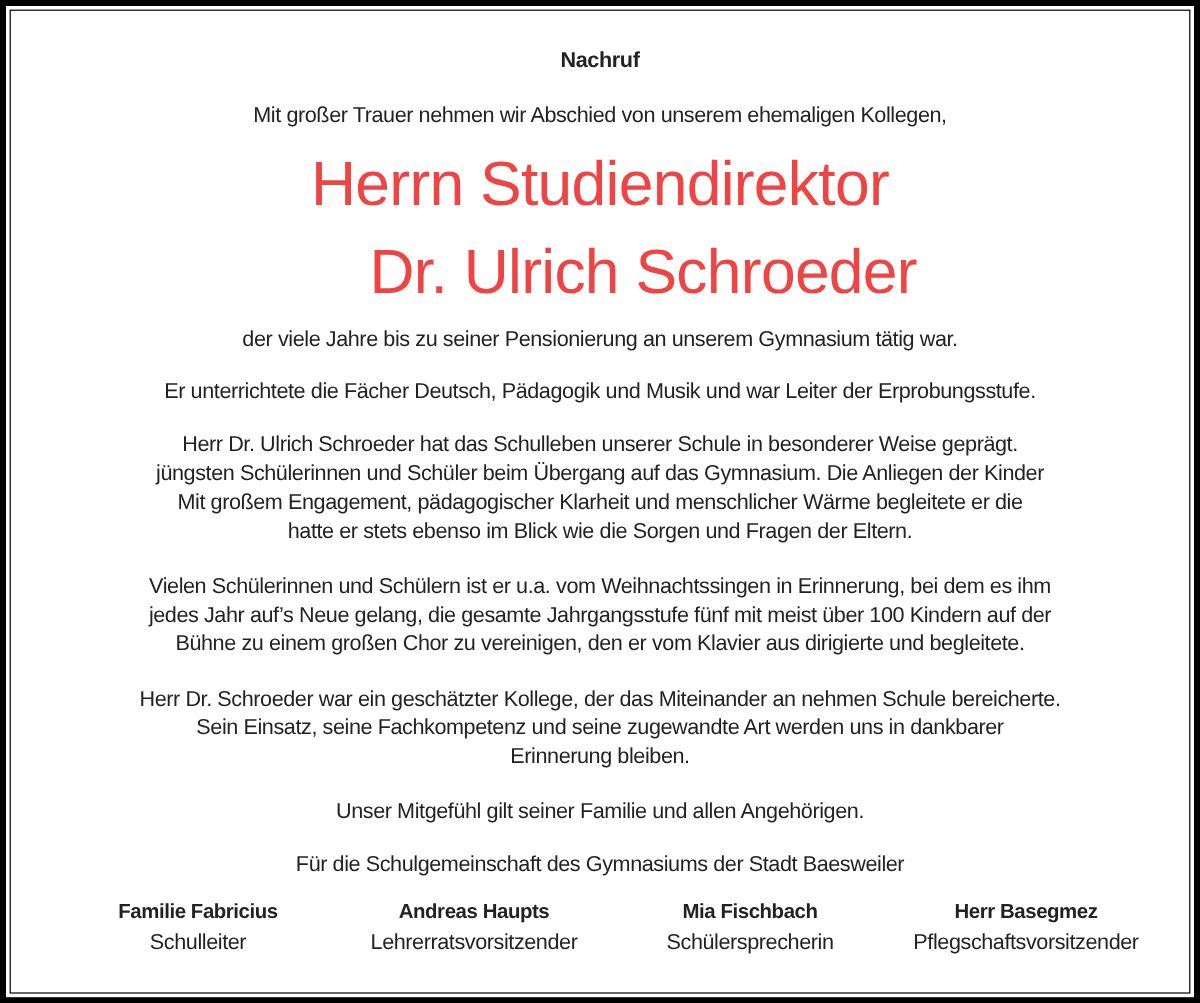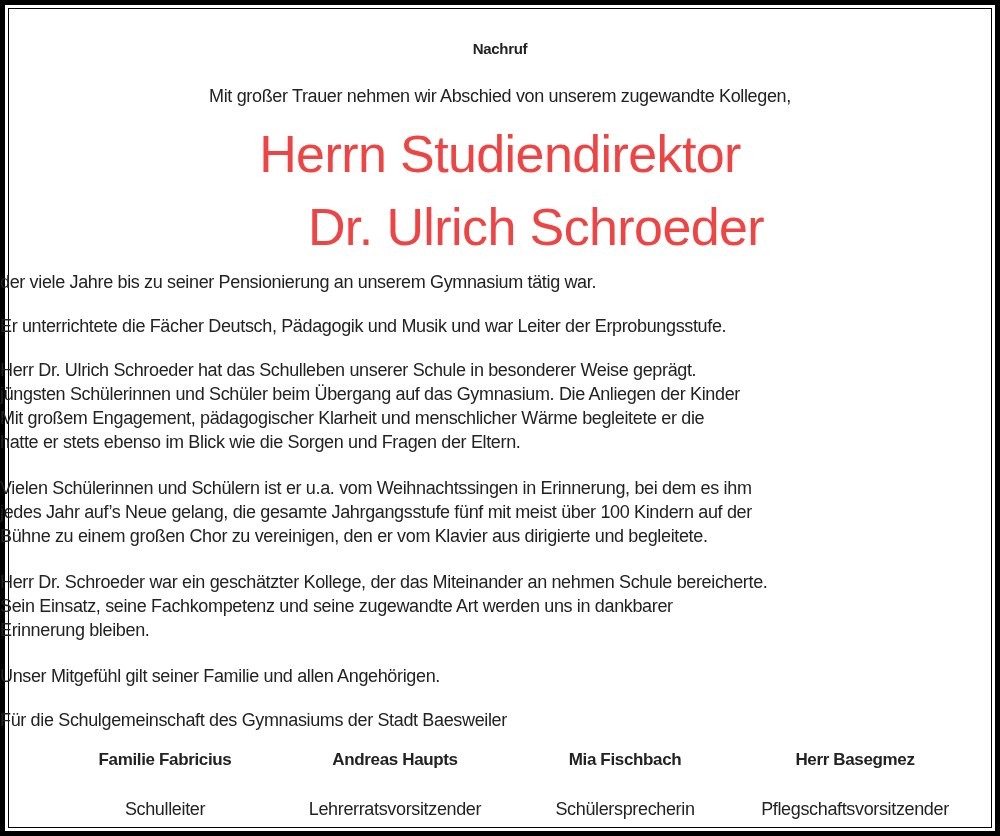--- a/index.html
+++ b/index.html
@@ -41,36 +41,36 @@
       left: 0;
       width: 1000px;
       text-align: center;
       white-space: nowrap;
       font-size: 18px;
       letter-spacing: -0.35px;
       transform-origin: center;
     }
     .heading {
       font-weight: bold;
-      font-size: 15px;
+      font-size: 18px;
       letter-spacing: -0.3px;
     }
     .title {
       font-size: 52px;
       letter-spacing: -0.6px;
       color: #ef4444;
     }
     .para {
       position: absolute;
       left: 0;
       width: 1000px;
     }
     .para .pline {
       display: block;
-      text-align: left;
+      text-align: center;
       white-space: nowrap;
       font-size: 18px;
       line-height: 24px;
       letter-spacing: -0.35px;
     }
     .signatures {
       position: absolute;
       top: 748px;
       left: 50px;
       width: 920px;
@@ -88,34 +88,33 @@
       line-height: 24px;
       letter-spacing: -0.35px;
       white-space: nowrap;
     }
     .sig-role {
       display: block;
       font-size: 18px;
       line-height: 26px;
       letter-spacing: -0.35px;
       white-space: nowrap;
-      margin-top: 24px;
     }
   </style>
 </head>
 <body>
 
 <div class="frame-outer"></div>
 <div class="frame-inner"></div>
 
 <div class="content">
 
   <div class="line heading" style="top:40px;">Nachruf</div>
 
-  <div class="line" style="top:86px;">Mit großer Trauer nehmen wir Abschied von unserem zugewandte Kollegen,</div>
+  <div class="line" style="top:86px;">Mit großer Trauer nehmen wir Abschied von unserem ehemaligen Kollegen,</div>
 
   <div class="line title" style="top:124px;">Herrn Studiendirektor</div>
   <div class="line title" style="top:197px;padding-left:36px;">Dr. Ulrich Schroeder</div>
 
   <div class="para" style="top:270px;">
     <span class="pline">der viele Jahre bis zu seiner Pensionierung an unserem Gymnasium tätig war.</span>
   </div>
 
   <div class="para" style="top:314px;">
     <span class="pline">Er unterrichtete die Fächer Deutsch, Pädagogik und Musik und war Leiter der Erprobungsstufe.</span>

